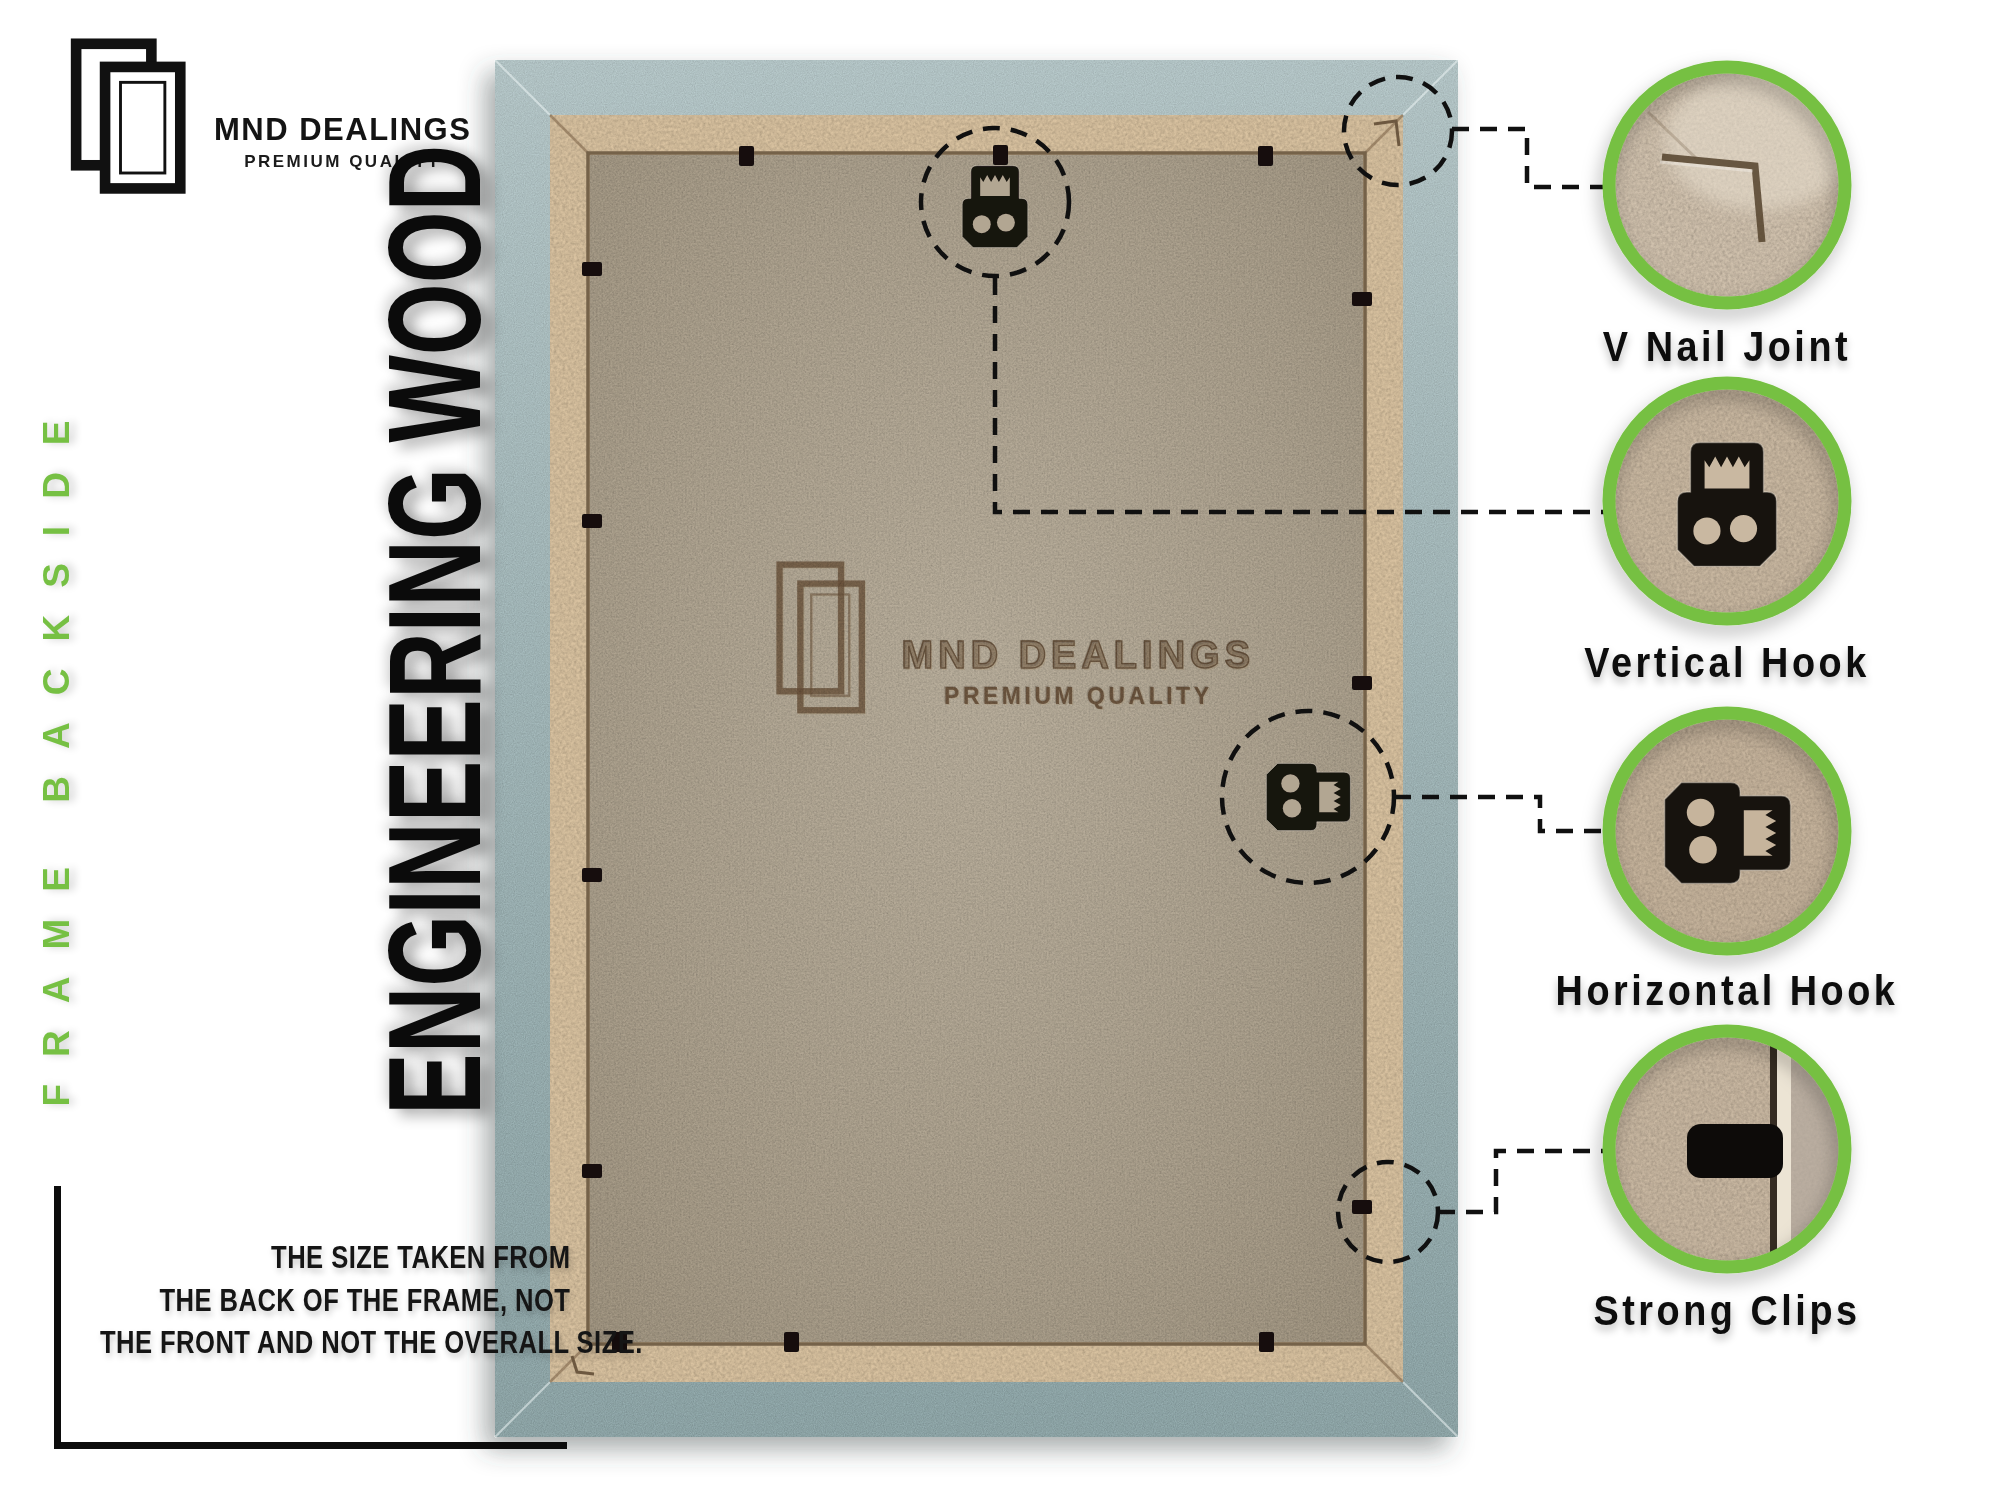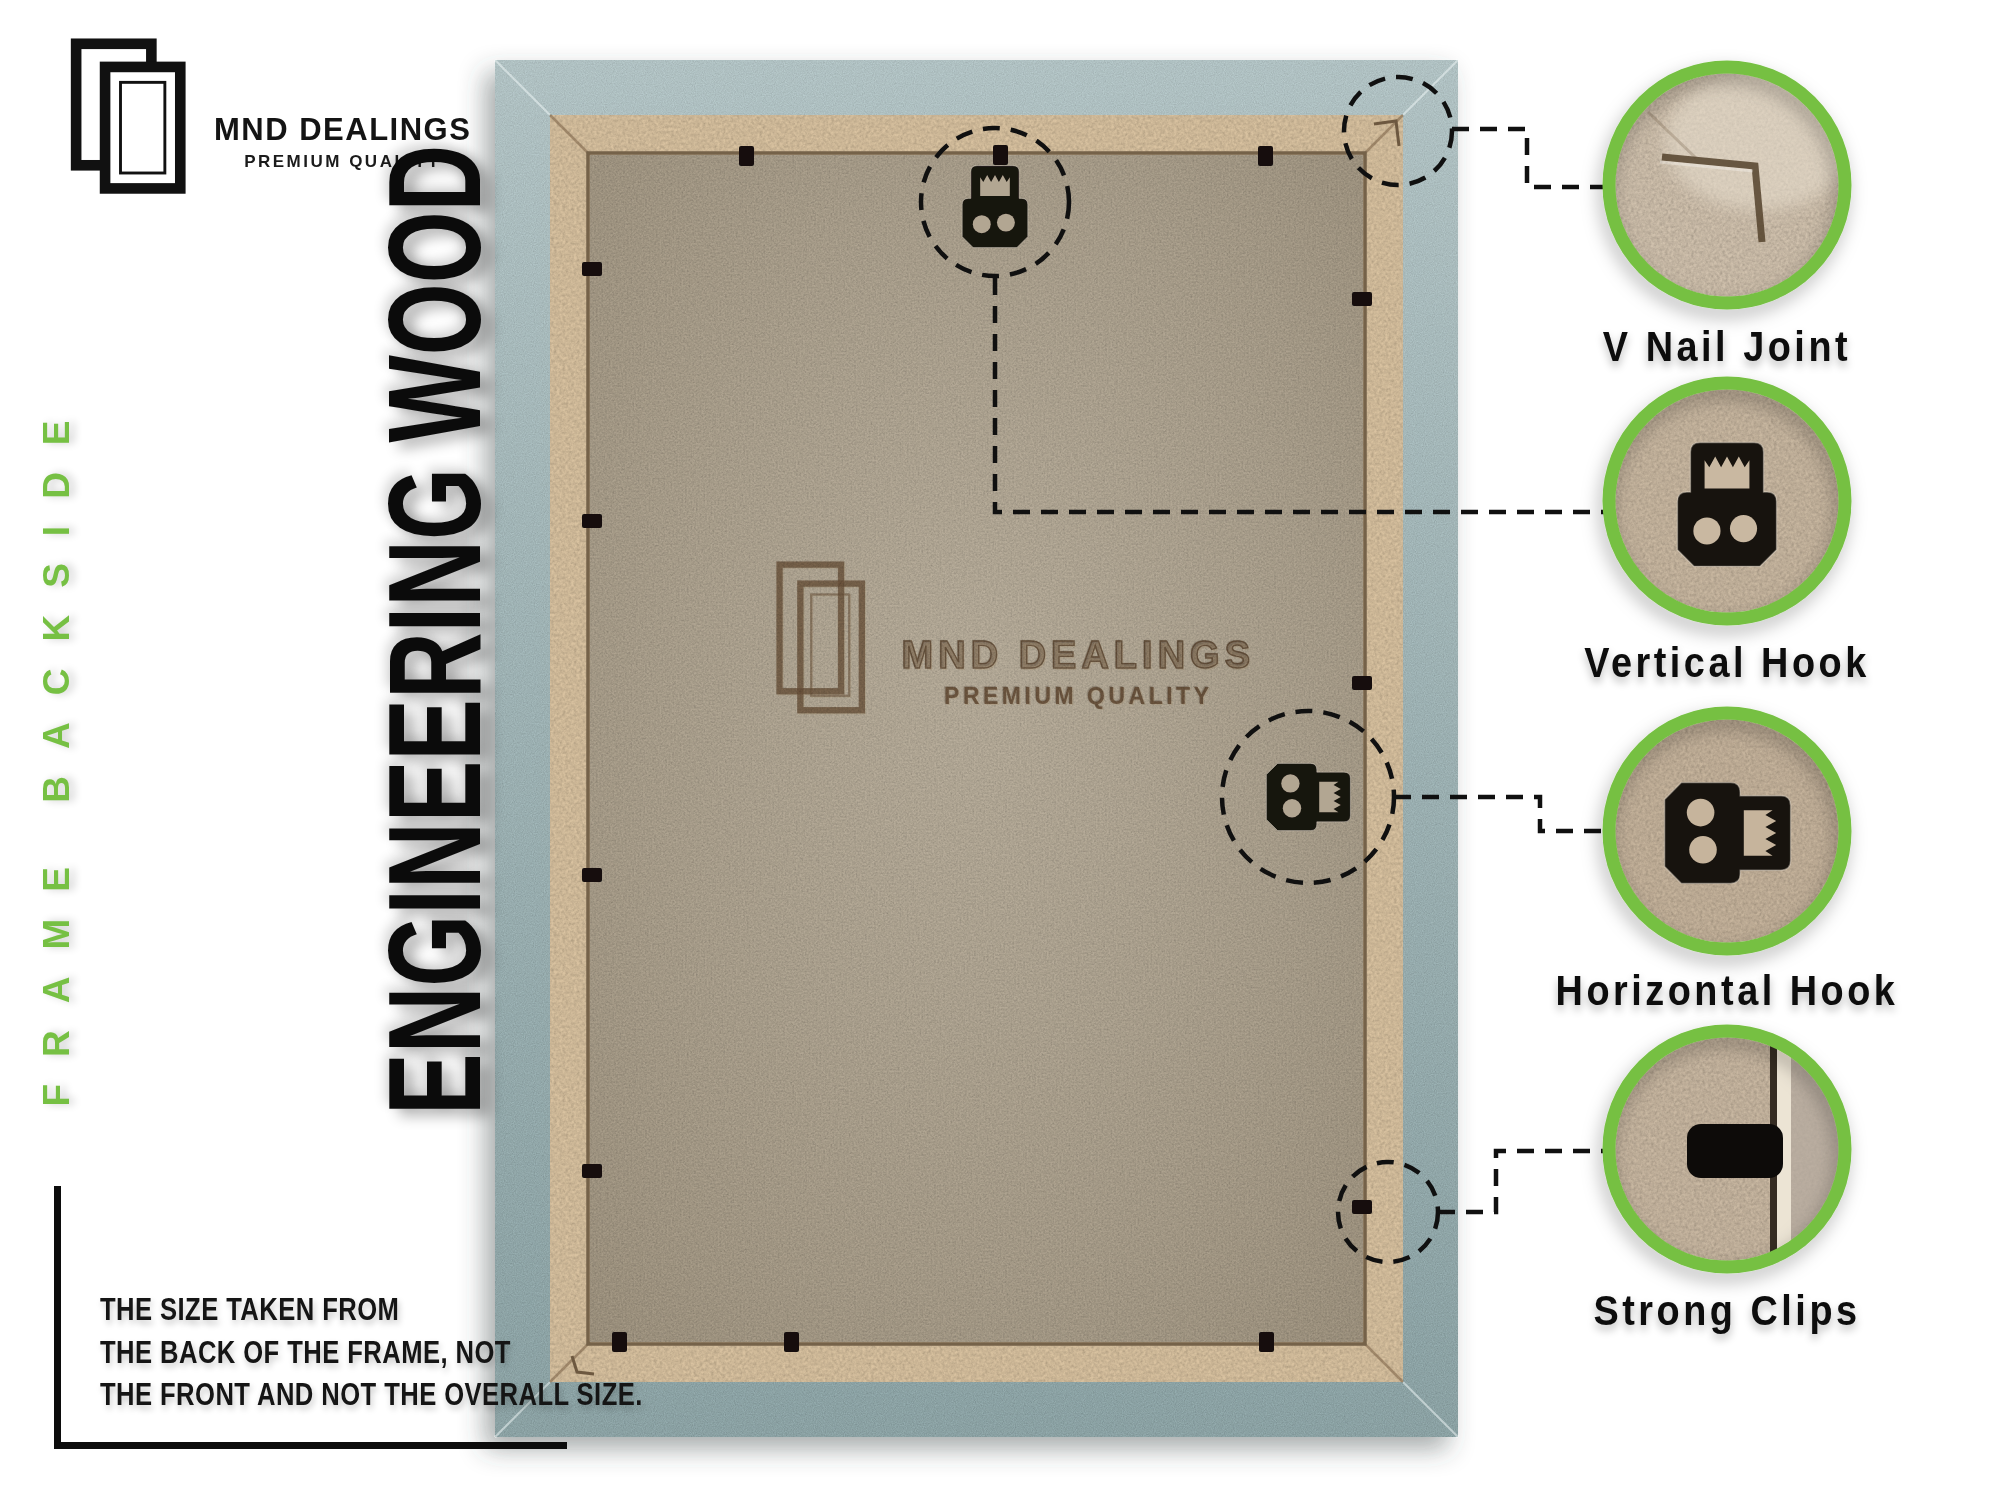--- a/index.html
+++ b/index.html
@@ -35,21 +35,21 @@
     text-shadow:1.2px 1.2px 0 rgba(240,228,208,0.5),-1px -1px 1px rgba(70,50,35,0.30);}
 
   
   .callout-label{left:1497px;width:460px;height:52px;text-align:center;font-size:43px;font-weight:bold;
     letter-spacing:4px;color:#0d0d0d;transform:scaleX(0.88);white-space:nowrap;
     text-shadow:0 5px 9px rgba(0,0,0,0.28);}
 
   
   .note-bracket{left:54px;top:1186px;width:506px;height:256px;
     border-left:7px solid #0c0c0c;border-bottom:7px solid #0c0c0c;}
-  .note{left:100px;top:1288px;width:560px;}
+  .note{left:100px;top:1236px;width:560px;text-align:right;}
   .note div{font-size:30.5px;font-weight:bold;line-height:42.5px;color:#151515;letter-spacing:0.5px;
     transform:scaleX(0.84);transform-origin:left center;white-space:nowrap;
     text-shadow:2px 4px 7px rgba(0,0,0,0.22);}
 
   
   .dash{fill:none;stroke:var(--ink,#101010);stroke-width:4.5;stroke-dasharray:17 11;}
   .ring{fill:none;stroke:var(--accent_green,#76c043);stroke-width:13;}
 </style>
 </head>
 <body>

